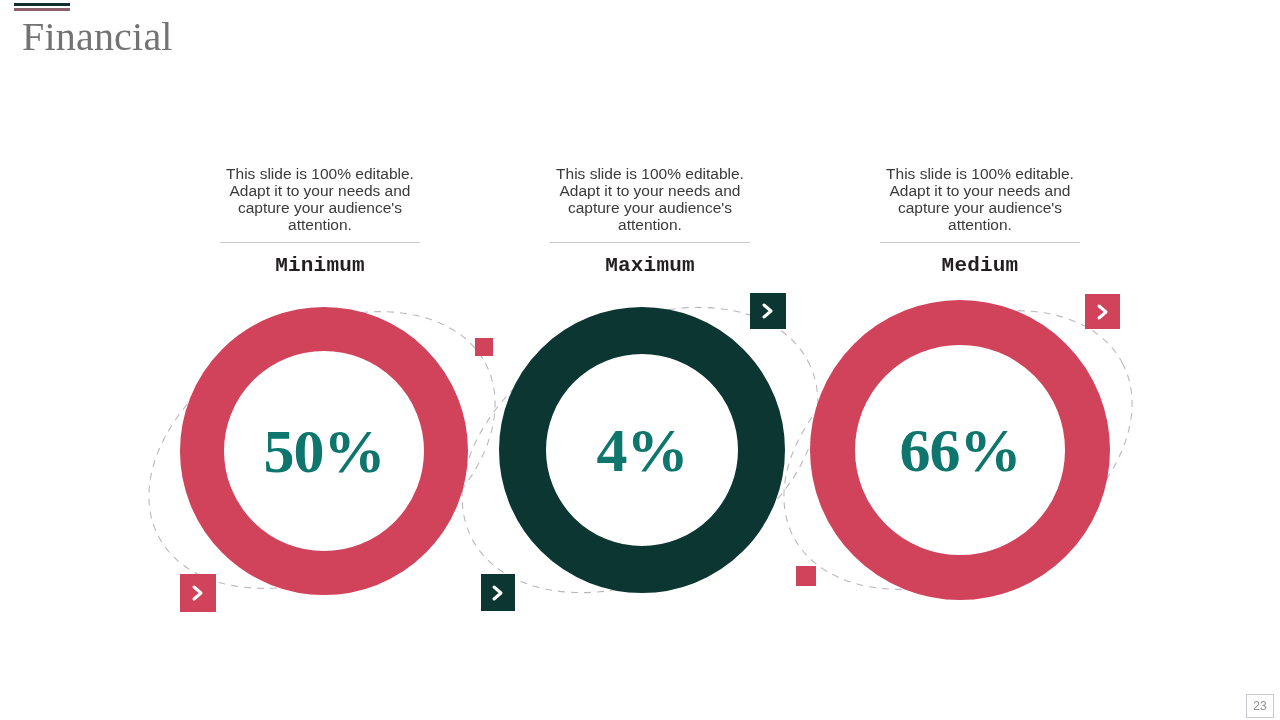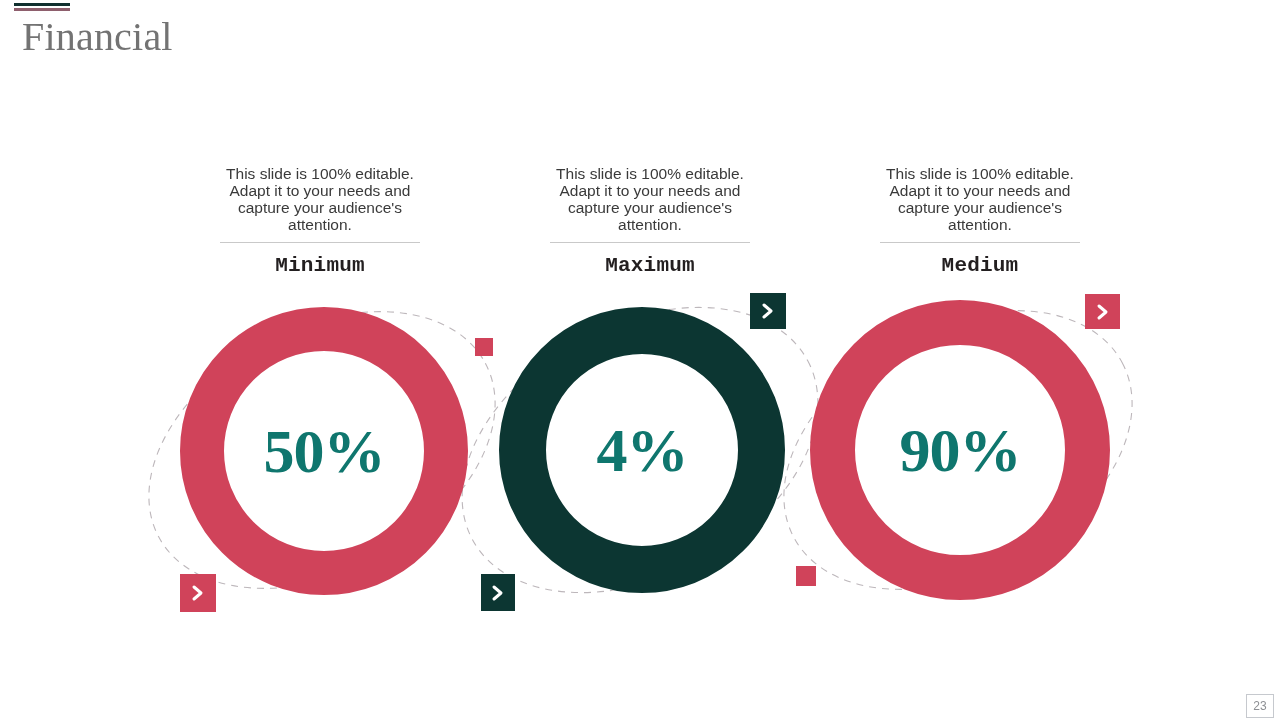--- a/index.html
+++ b/index.html
@@ -185,21 +185,21 @@
   </g>
 </svg>
 
 <div class="donut" id="donut-minimum">
   <span class="donut-value">50%</span>
 </div>
 <div class="donut" id="donut-medium">
   <span class="donut-value">4%</span>
 </div>
 <div class="donut" id="donut-maximum">
-  <span class="donut-value">90%</span>
+  <span class="donut-value">66%</span>
 </div>
 
 <div class="chevron-badge" id="badge-medium-top">
   <svg width="16" height="18" viewBox="0 0 16 18" aria-hidden="true">
     <polyline points="4,3 11,9 4,15" fill="none" stroke="#ffffff" stroke-width="3" stroke-linecap="round" stroke-linejoin="round"></polyline>
   </svg>
 </div>
 <div class="chevron-badge" id="badge-maximum-top">
   <svg width="16" height="18" viewBox="0 0 16 18" aria-hidden="true">
     <polyline points="4,3 11,9 4,15" fill="none" stroke="#ffffff" stroke-width="3" stroke-linecap="round" stroke-linejoin="round"></polyline>

